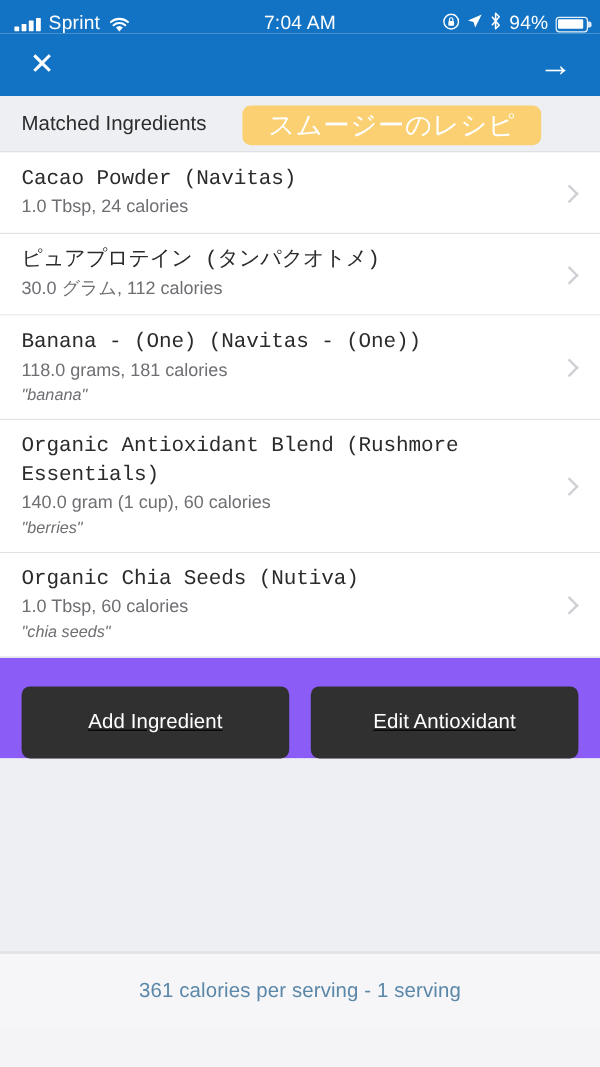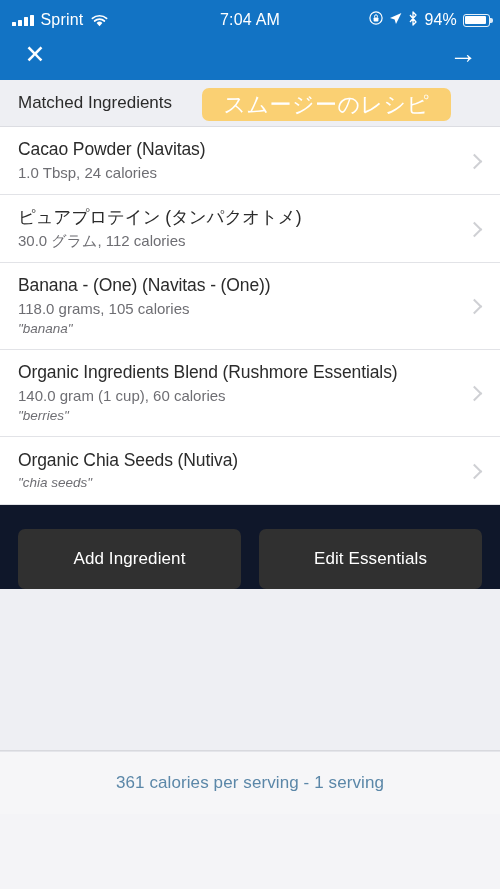--- a/index.html
+++ b/index.html
@@ -73,35 +73,35 @@
   
   .list { background: #ffffff; }
   .row {
     position: relative; display: flex; align-items: center;
     padding: 11px 44px 11px 18px;
     border-bottom: 1px solid #e2e3e7;
     min-height: 68px;
     background: #fff;
   }
   .row-text { flex: 1; min-width: 0; }
-  .row-title { font-size: 17.5px; color: #2b2b2b; line-height: 1.35; letter-spacing: -.1px; }
+  .row-title { font-size: 17.5px; color: #2b2b2b; line-height: 1.35; letter-spacing: -.1px; font-family: Liberation Mono, monospace; }
   .row-sub   { font-size: 15px; color: #6e6e73; line-height: 1.35; margin-top: 1px; }
   .row-note  { font-size: 13.5px; color: #6e6e73; font-style: italic; line-height: 1.35; margin-top: 1px; }
   .chev {
     position: absolute; right: 20px; top: 50%; transform: translateY(-50%);
     width: 11px; height: 18px;
   }
   .chev::before {
     content: ""; display: block; width: 9px; height: 9px;
     border-top: 2px solid #cfd0d4; border-right: 2px solid #cfd0d4;
     transform: rotate(45deg); margin-top: 4px;
   }
 
   
-  .actions-wrap { background: #0f172a; padding: 24px 18px 0 18px; }
+  .actions-wrap { background: #8b5cf6; padding: 24px 18px 0 18px; text-decoration: underline; }
   .actions { display: flex; gap: 18px; }
   .btn {
     flex: 1; height: 60px; background: #303030; color: #fff;
     border: none; border-radius: 7px;
     font-size: 17px; font-family: inherit;
     display: flex; align-items: center; justify-content: center;
     letter-spacing: .1px;
   }
   .filler { background: #eeeff3; height: 162px; border-bottom: 1px solid #d8d9de; }
 
@@ -185,49 +185,50 @@
       <div class="row-text">
         <div class="row-title">ピュアプロテイン (タンパクオトメ)</div>
         <div class="row-sub">30.0 グラム, 112 calories</div>
       </div>
       <span class="chev"></span>
     </div>
 
     <div class="row">
       <div class="row-text">
         <div class="row-title">Banana - (One) (Navitas - (One))</div>
-        <div class="row-sub">118.0 grams, 105 calories</div>
+        <div class="row-sub">118.0 grams, 181 calories</div>
         <div class="row-note">"banana"</div>
       </div>
       <span class="chev"></span>
     </div>
 
     <div class="row">
       <div class="row-text">
-        <div class="row-title">Organic Ingredients Blend (Rushmore Essentials)</div>
+        <div class="row-title">Organic Antioxidant Blend (Rushmore Essentials)</div>
         <div class="row-sub">140.0 gram (1 cup), 60 calories</div>
         <div class="row-note">"berries"</div>
       </div>
       <span class="chev"></span>
     </div>
 
     <div class="row">
       <div class="row-text">
         <div class="row-title">Organic Chia Seeds (Nutiva)</div>
+        <div class="row-sub">1.0 Tbsp, 60 calories</div>
         <div class="row-note">"chia seeds"</div>
       </div>
       <span class="chev"></span>
     </div>
 
   </div>
 
   <div class="actions-wrap">
     <div class="actions">
       <button class="btn">Add Ingredient</button>
-      <button class="btn">Edit Essentials</button>
+      <button class="btn">Edit Antioxidant</button>
     </div>
   </div>
 
   <div class="filler"></div>
 
   <div class="footer">
     <span class="footer-text">361 calories per serving - 1 serving</span>
   </div>
 
 </div>

